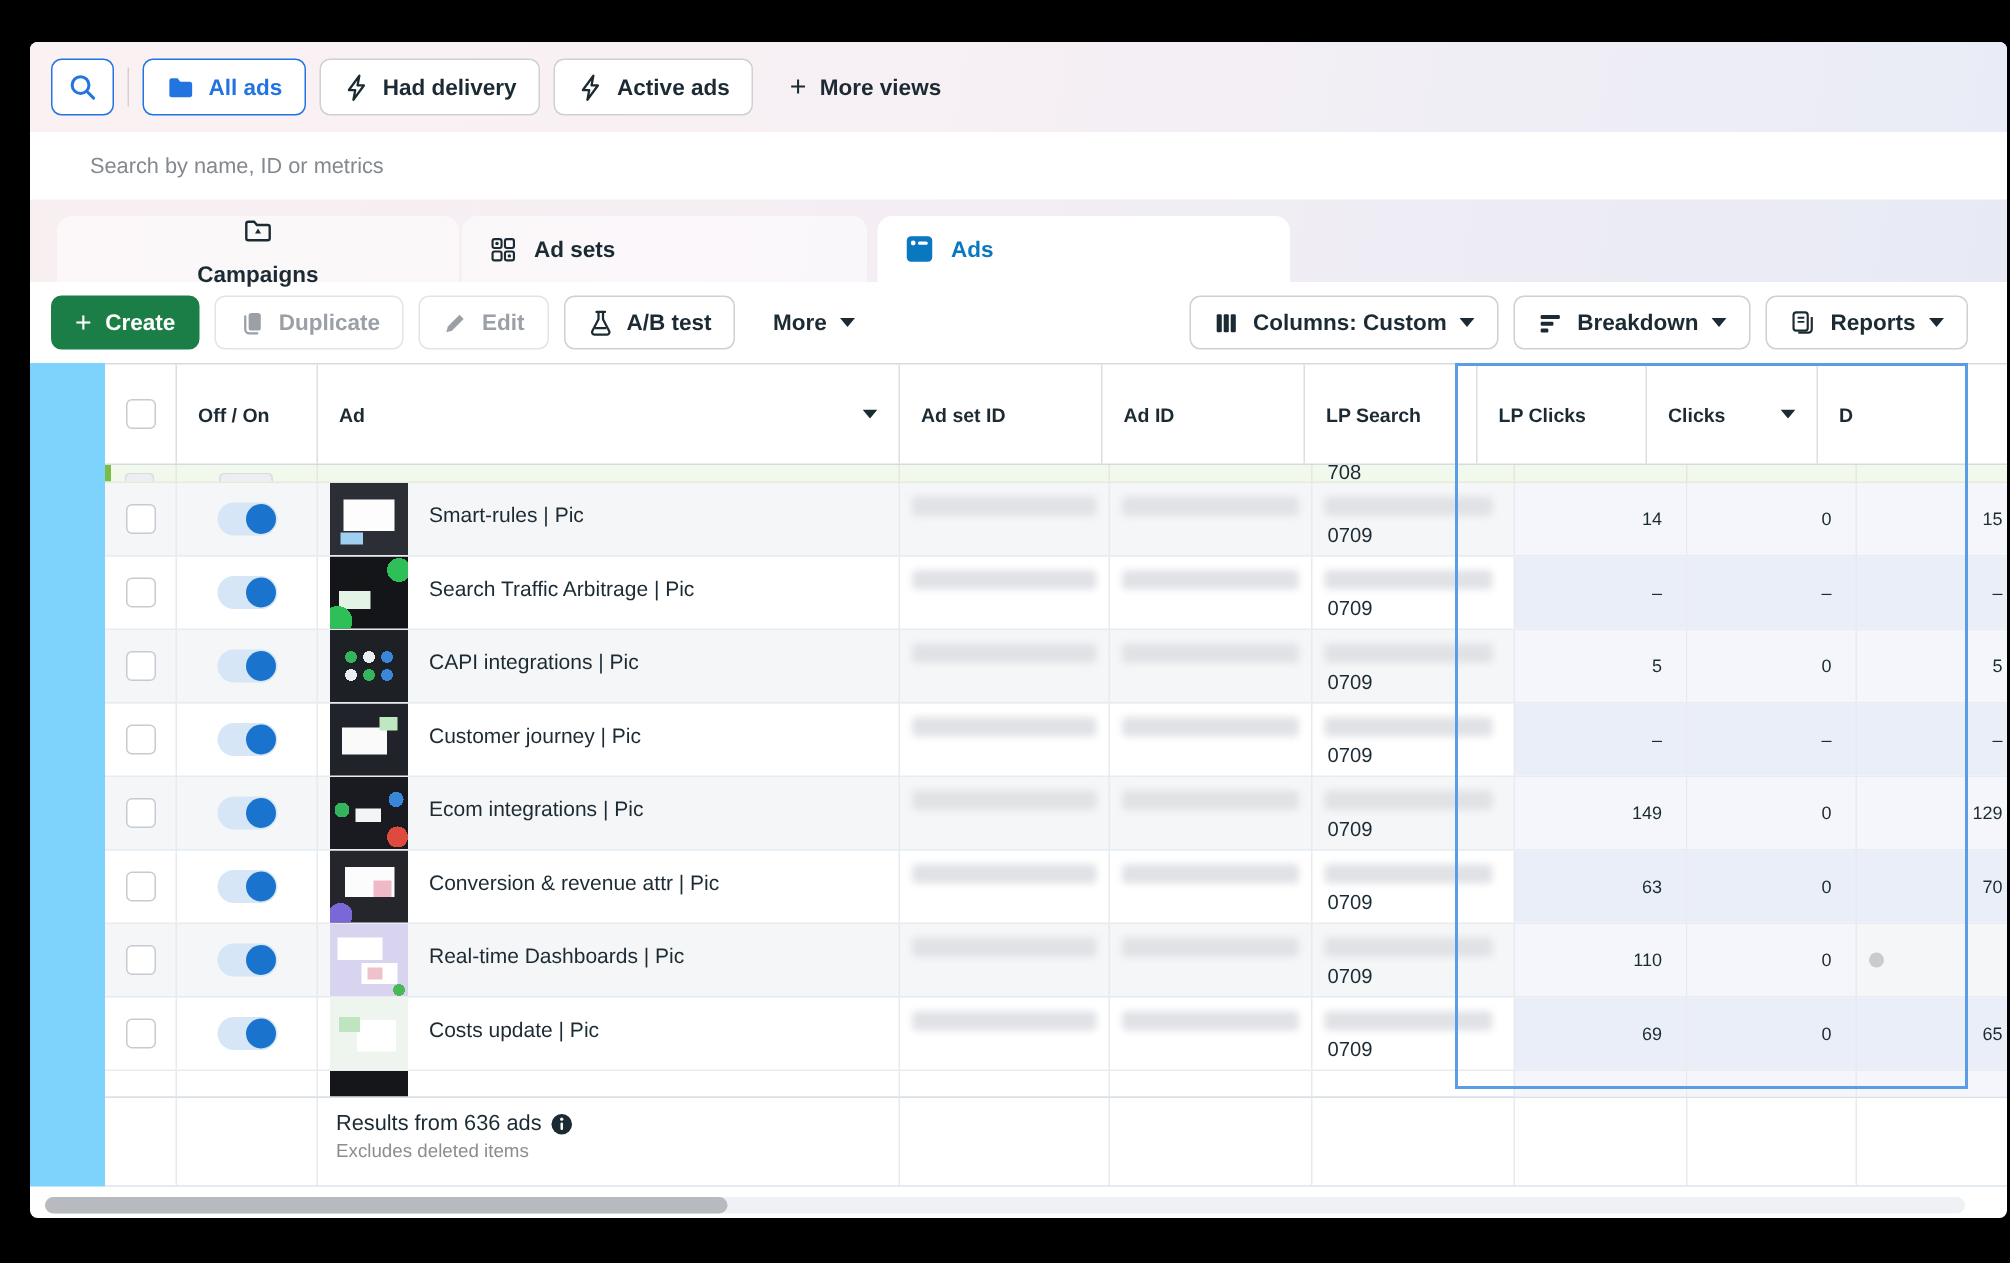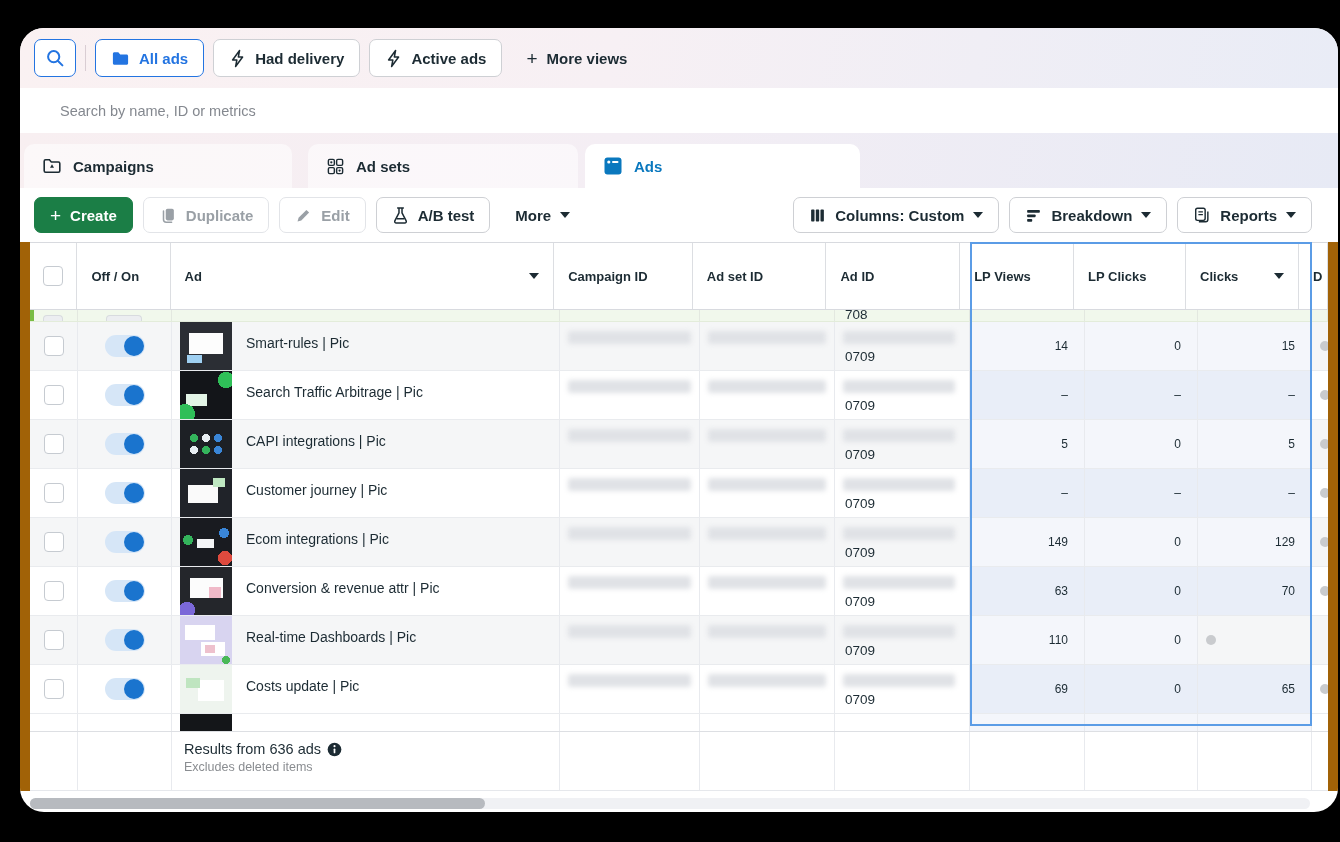--- a/index.html
+++ b/index.html
@@ -1,20 +1,20 @@
 <!DOCTYPE html>
 <html style="--accent_blue: #2374e1; --ads_tab_blue: #0a78be; --create_green: #1b7e46; --toggle_on_blue: #1a74ce; --selection_border_blue: #5b9ce6; --active_row_green: #79bd43;"><head>
 <meta charset="utf-8">
 <style>
   * { box-sizing: border-box; margin: 0; padding: 0; }
   html,body { width:1340px; height:842px; background:#000; overflow:hidden;
               font-family:"Liberation Sans", sans-serif; }
 
   .window { position:absolute; left:20px; top:28px; width:1318px; height:784px;
-            background:#fff; border-radius:24px; overflow:hidden; }
+            background:#fff; border-radius:5px; overflow:hidden; }
 
   
   .topbar { height:60px; background:linear-gradient(100deg,#faf1f2 0%,#f7f0f4 45%,#e9ecf6 100%);
             display:flex; align-items:center; padding:0 14px; gap:9px; }
   .tb-btn { height:38px; border-radius:7px; border:1px solid #ced0d4; background:#fff;
             display:inline-flex; align-items:center; gap:9px; padding:0 15px;
             font-size:15px; font-weight:600; color:#1c2b33; cursor:pointer; }
   .tb-btn.blue { border-color:var(--accent_blue,#2374e1); color:var(--accent_blue,#2374e1); font-weight:700; }
   .tb-btn.iconbtn { width:42px; justify-content:center; padding:0; }
   .tb-btn.flat { border:none; background:transparent; font-weight:600; }
@@ -26,38 +26,38 @@
                      font-size:14.5px; color:#1c2b33; font-family:inherit; }
   .searchbar input::placeholder { color:#84888f; }
 
   
   .tabbar { height:55px; background:linear-gradient(100deg,#f8eff1 0%,#f4eef4 45%,#e7eaf5 100%);
             position:relative; }
   .tab { position:absolute; bottom:0; height:44px; border-radius:10px 10px 0 0;
          display:flex; align-items:center; gap:11px; padding:0 18px;
          font-size:15px; font-weight:600; color:#1c2b33; background:rgba(255,255,255,.55); cursor:pointer; }
   .tab.active { background:#fff; color:var(--ads_tab_blue,#0a78be); font-weight:700; }
-  .tab-campaigns { left:4px;  width:268px; }
+  .tab-campaigns { left:18px;  width:268px;flex-direction:column; }
   .tab-adsets    { left:288px; width:270px; }
   .tab-ads       { left:565px; width:275px; }
 
   
   .actionbar { height:54px; background:#fff; display:flex; align-items:center;
                padding:0 26px 0 14px; gap:10px; }
   .act-btn { height:36px; border:1px solid #ced0d4; border-radius:7px; background:#fff;
              display:inline-flex; align-items:center; gap:9px; padding:0 15px;
              font-size:15px; font-weight:600; color:#1c2b33; cursor:pointer; white-space:nowrap; }
   .act-btn.create { background:var(--create_green,#1b7e46); border-color:var(--create_green,#1b7e46); color:#fff; }
   .act-btn.disabled { color:#9aa0a6; border-color:#e2e4e8; }
   .act-btn.flat { border:none;align-items:center; }
   .act-spacer { flex:1; }
   .plus { font-size:19px; font-weight:400; line-height:1; }
 
   
-  .table-area { position:relative; background:#a16207; }
+  .table-area { position:relative; background:#7dd3fc;padding-left:40px; }
   .trow { display:flex; margin-left:10px; width:1298px; }
   .cell { border-right:1px solid #e8eaee; position:relative; overflow:hidden; }
   .c-check{width:48px}.c-toggle{width:94px}.c-ad{width:388px}.c-cid{width:140px}
   .c-asid{width:135px}.c-adid{width:135px}.c-lpv{width:115px}.c-lpc{width:113px}
   .c-clicks{width:114px}.c-d{flex:1; border-right:none;}
 
   .thead { height:68px; border-top:1px solid #d8dadf; border-bottom:1px solid #d8dadf; background:#fff; }
   .thead .cell { border-right:1px solid #dcdee2; display:flex; align-items:center;
                  padding:0 14px; font-size:13px; font-weight:700; color:#1c2b33; }
   .thead .c-check { justify-content:center; padding:0; }
@@ -332,24 +332,23 @@
         <span class="hspread">
           <span>Ad</span>
           <span class="sp"></span>
           <span>
             <svg width="10" height="6" viewBox="0 0 10 6">
                 <path d="M0 0h10L5 6z" fill="#1c2b33"></path>
               </svg>
           </span>
         </span>
       </div>
-      <div class="cell c-cid">Campaign ID</div>
       <div class="cell c-asid">Ad set ID</div>
       <div class="cell c-adid">Ad ID</div>
-      <div class="cell c-lpv">LP Views</div>
+      <div class="cell c-lpv">LP Search</div>
       <div class="cell c-lpc">LP Clicks</div>
       <div class="cell c-clicks">
         <span class="hspread">
           <span>Clicks</span>
           <span class="sp"></span>
           <span>
             <svg width="10" height="6" viewBox="0 0 10 6">
                 <path d="M0 0h10L5 6z" fill="#1c2b33"></path>
               </svg>
           </span>

